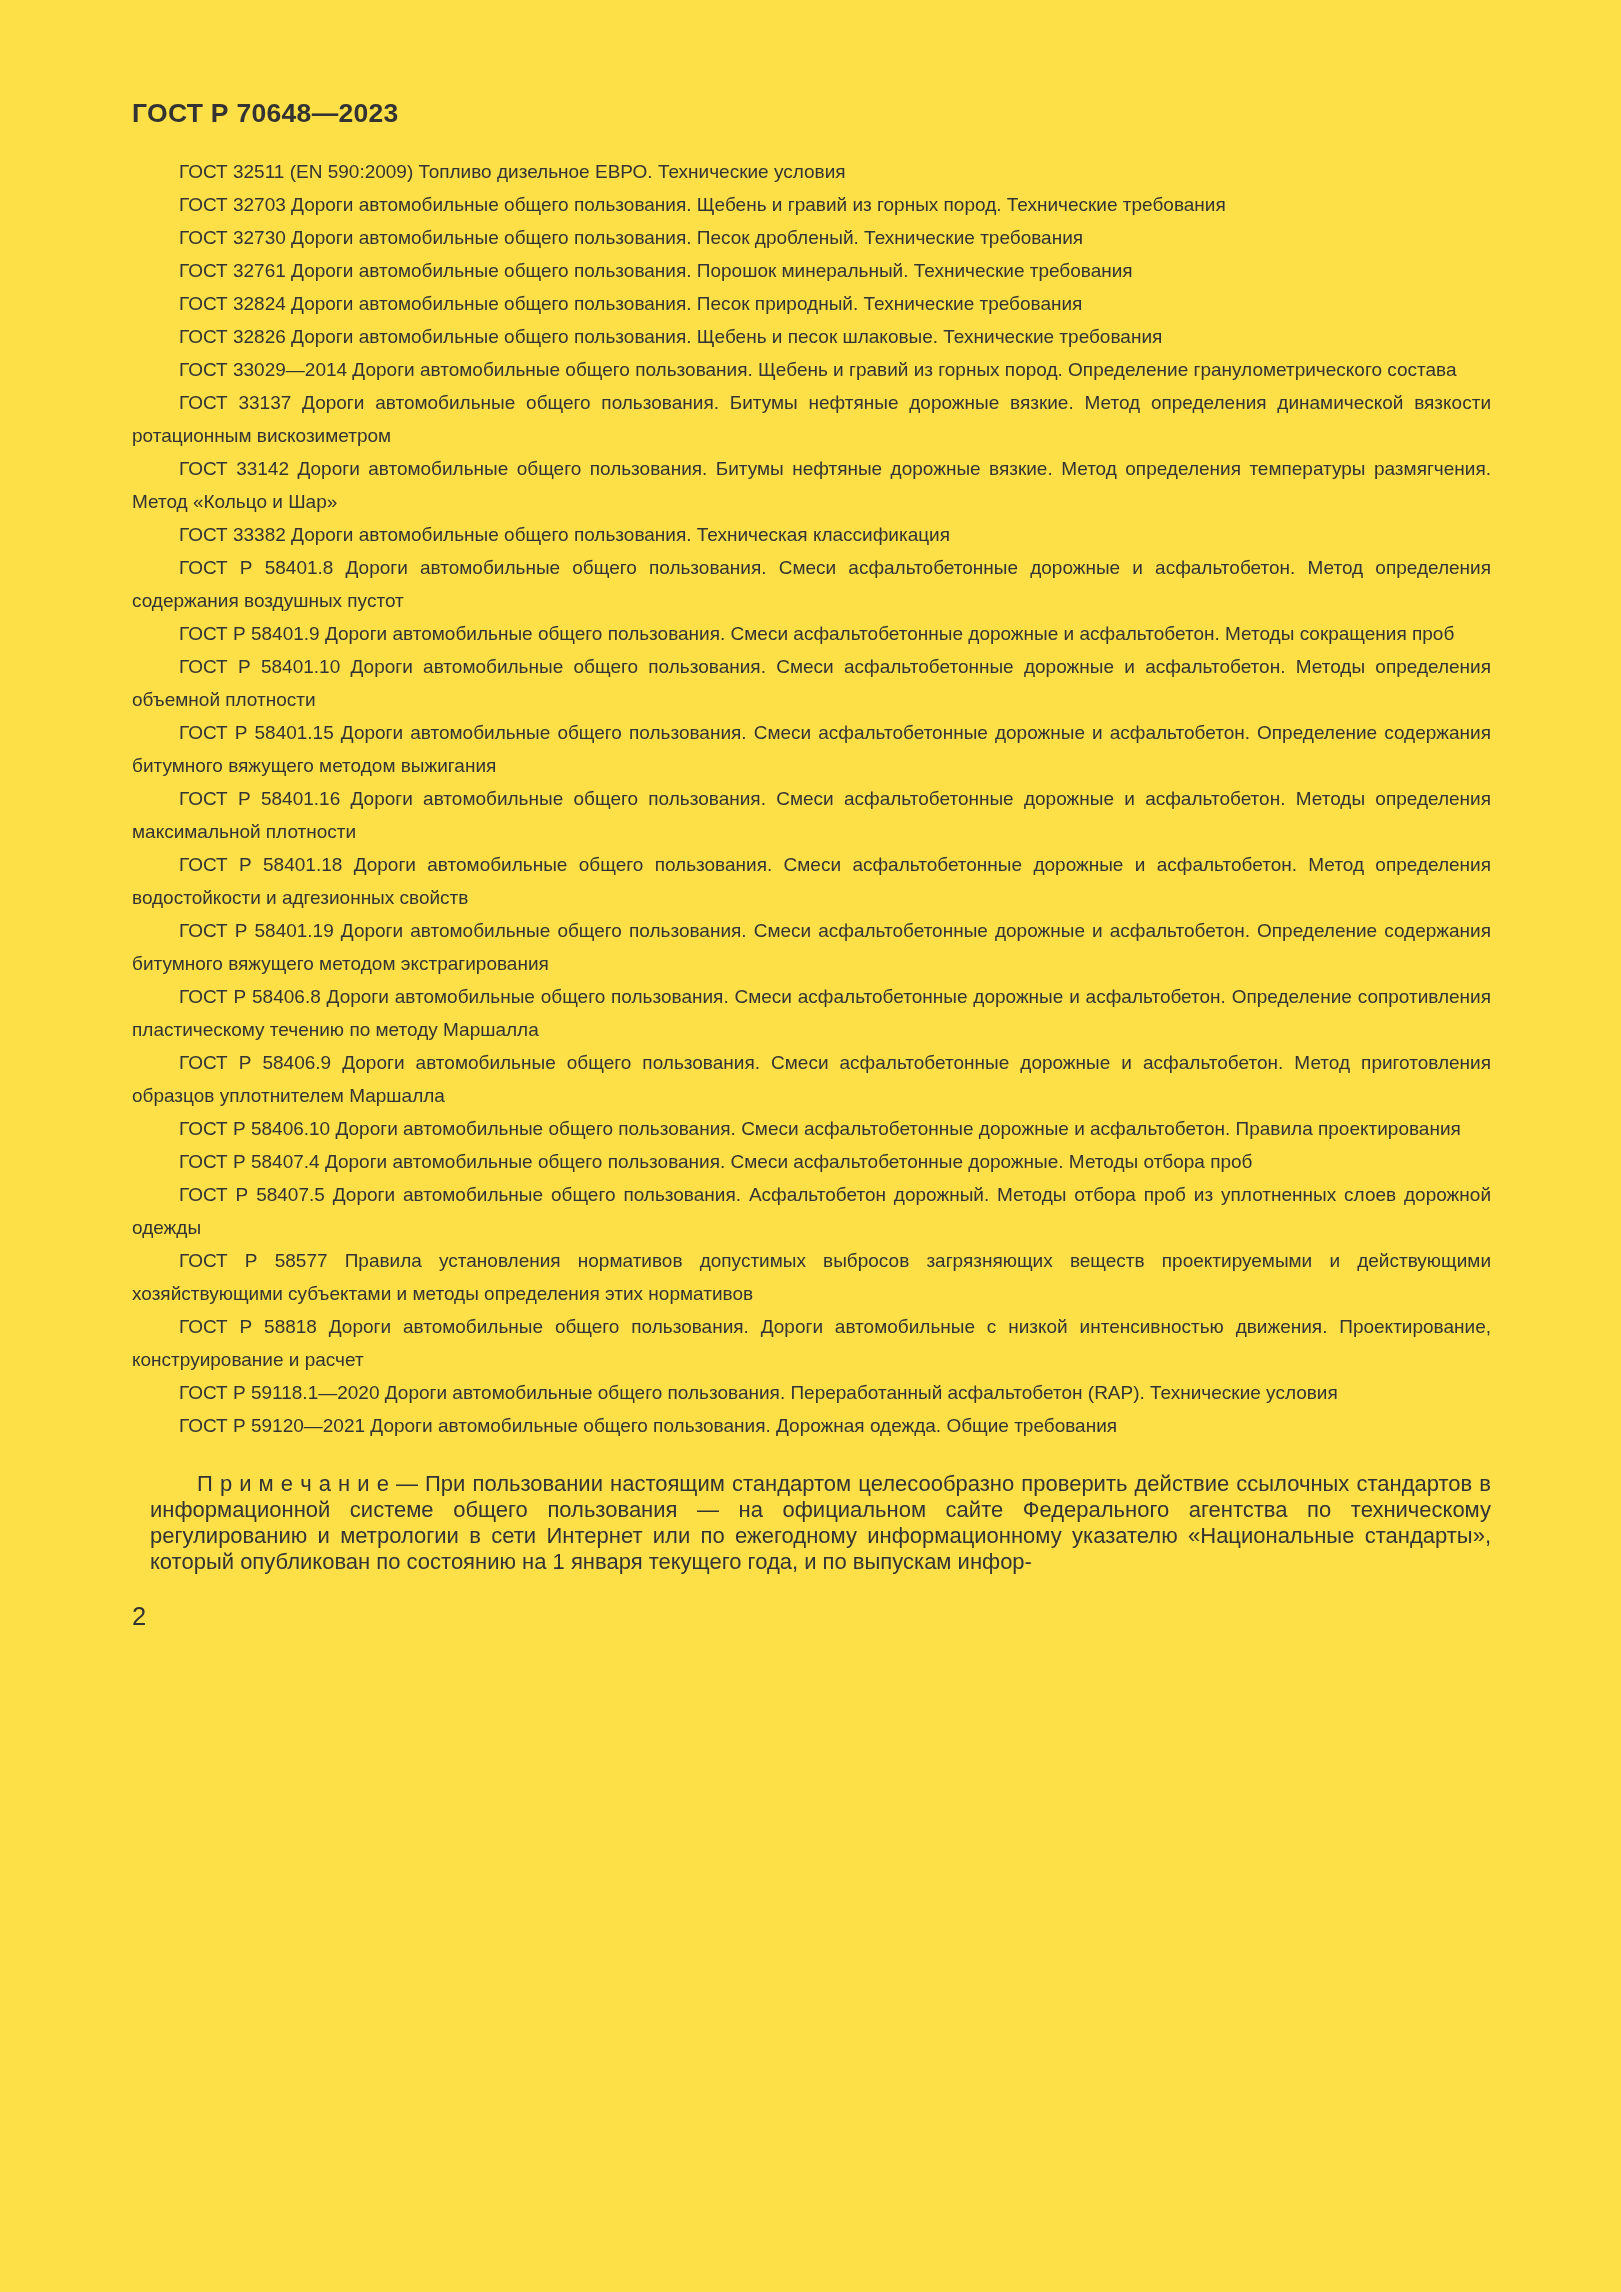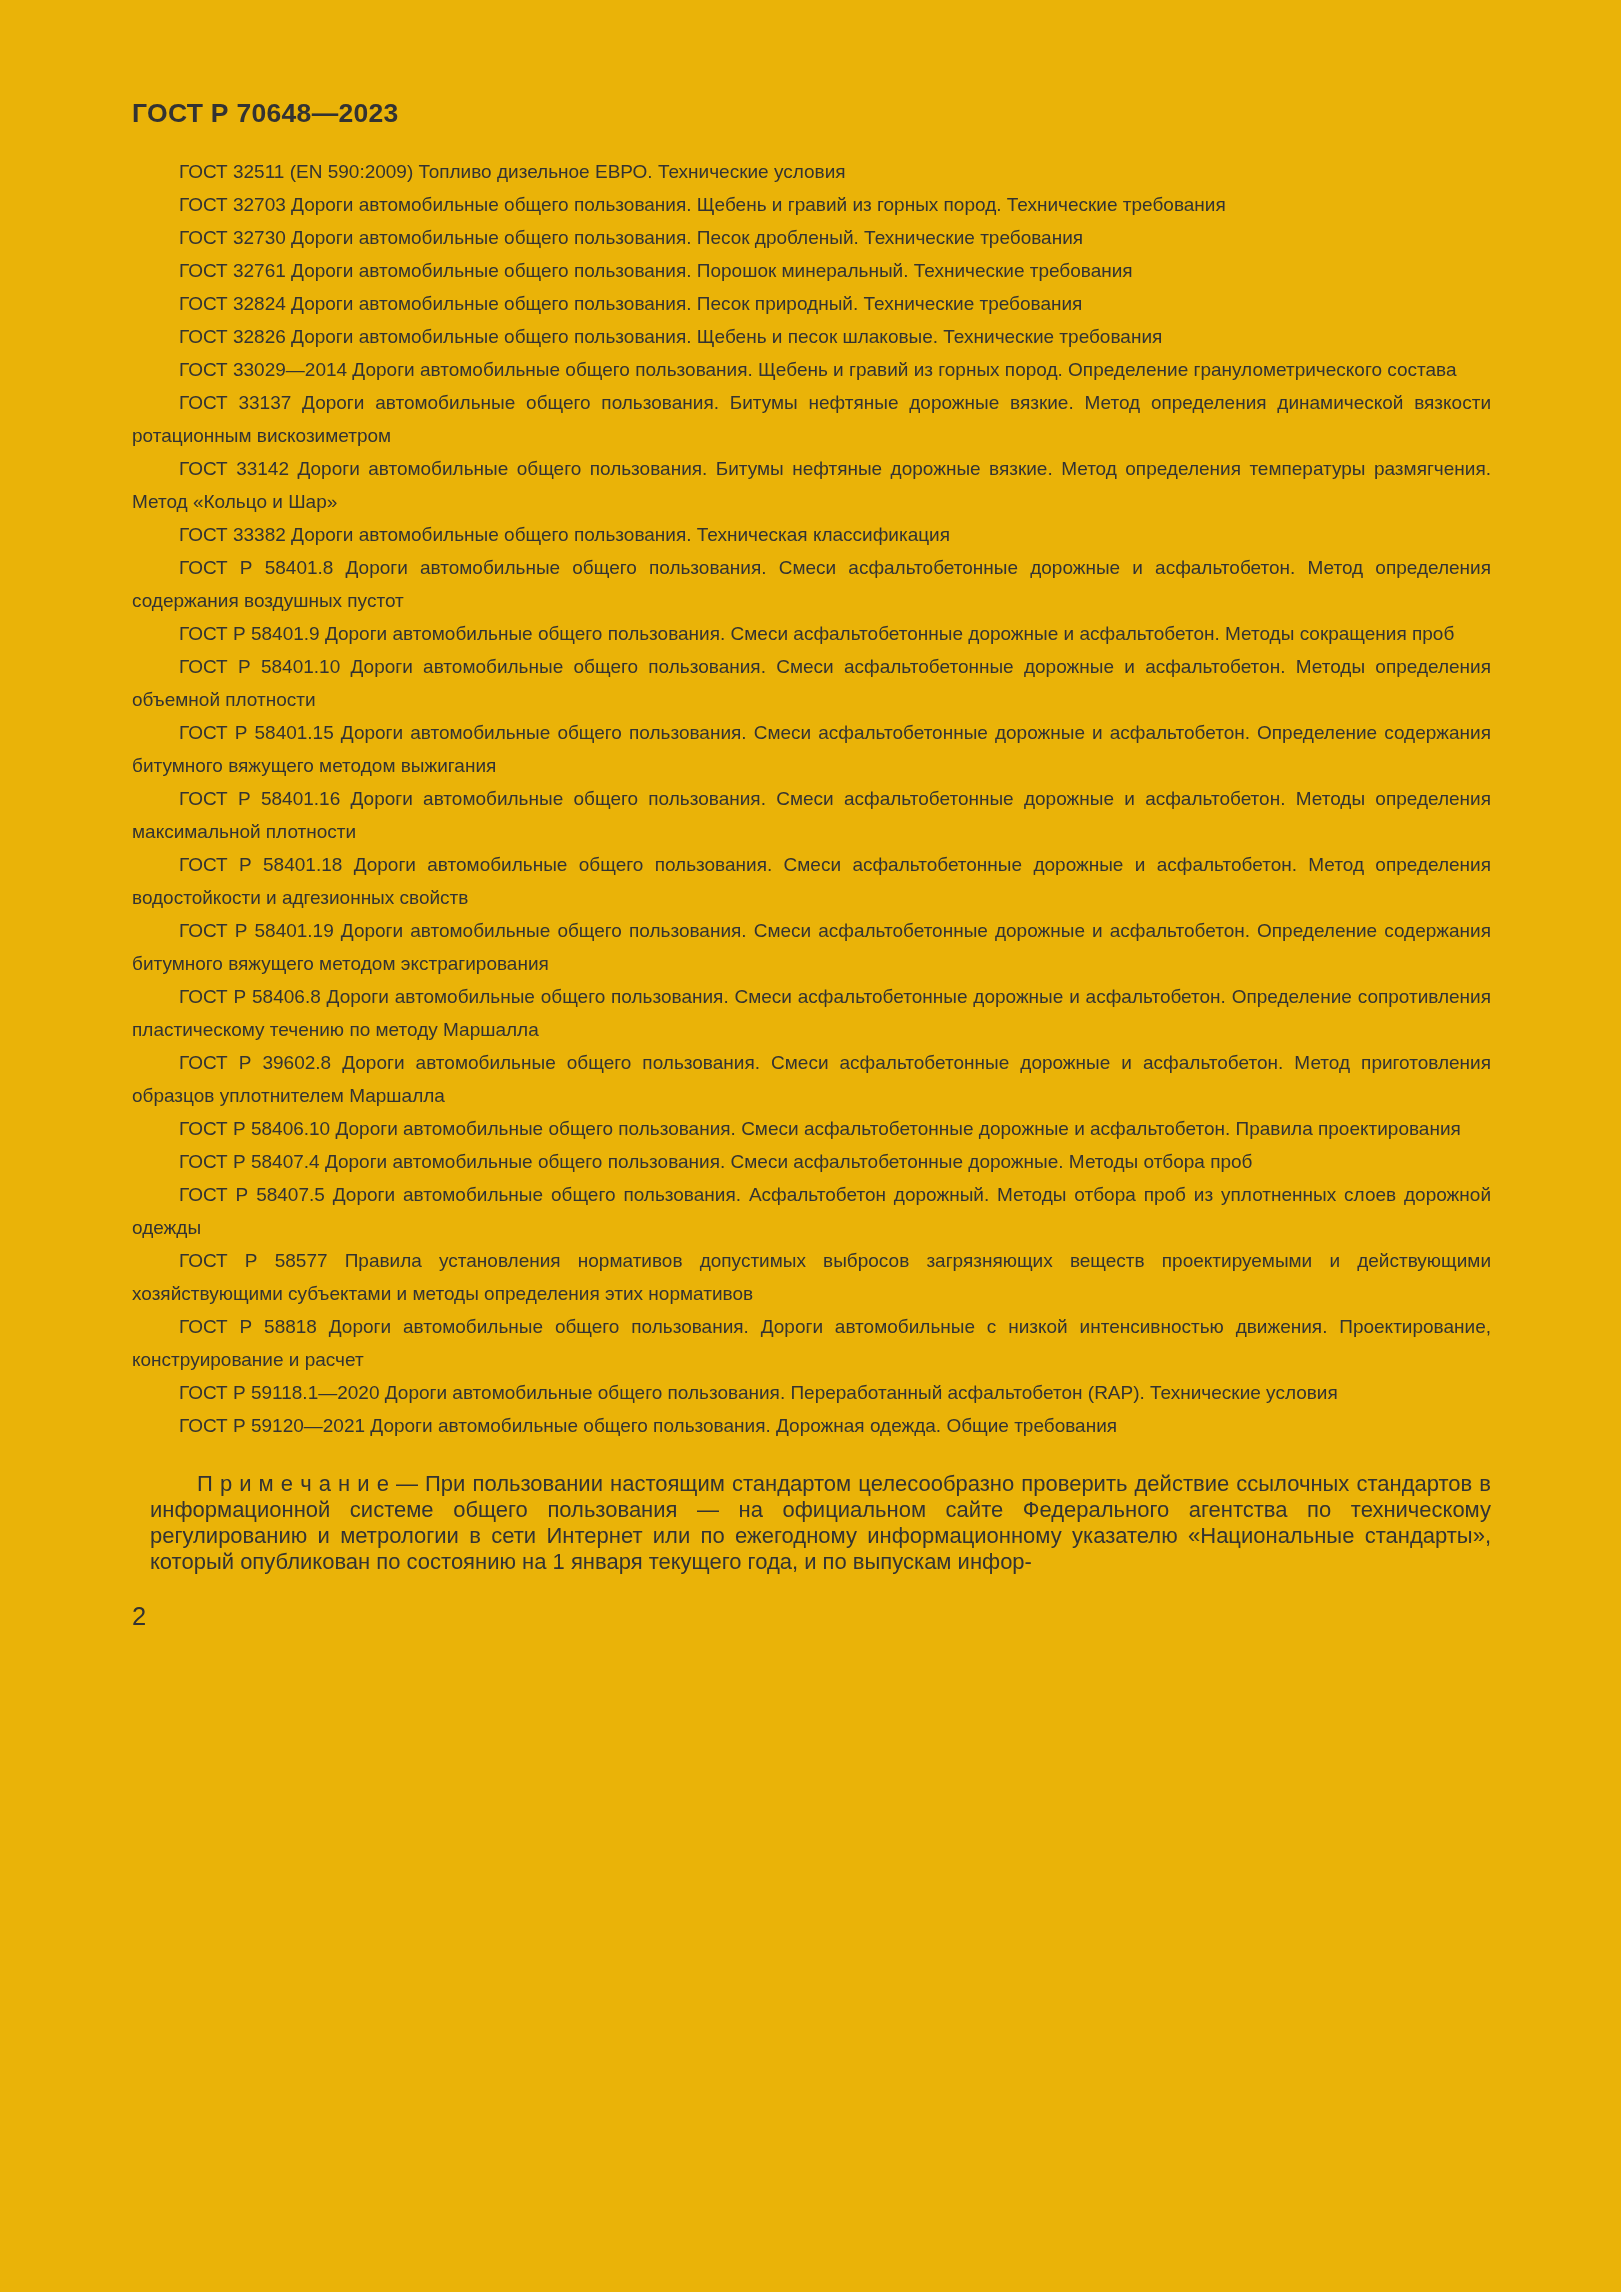--- a/index.html
+++ b/index.html
@@ -2,21 +2,21 @@
 <html lang="ru"><head>
 <meta charset="utf-8">
 <style>
   * { margin: 0; padding: 0; box-sizing: border-box; }
   html, body { background: #ffffff; }
 
   .page {
     position: relative;
     width: 1621px;
     height: 2293px;
-    background: #eab308;
+    background: #fde047;
     font-family: "Liberation Sans", sans-serif;
     color: #333333;
     overflow: hidden;
   }
 
   .content {
     position: absolute;
     left: 132px;
     top: 98px;
     width: 1359px;
@@ -78,21 +78,21 @@
         <p>ГОСТ 33142 Дороги автомобильные общего пользования. Битумы нефтяные дорожные вязкие. Метод определения температуры размягчения. Метод «Кольцо и Шар»</p>
         <p>ГОСТ 33382 Дороги автомобильные общего пользования. Техническая классификация</p>
         <p>ГОСТ Р 58401.8 Дороги автомобильные общего пользования. Смеси асфальтобетонные дорожные и асфальтобетон. Метод определения содержания воздушных пустот</p>
         <p>ГОСТ Р 58401.9 Дороги автомобильные общего пользования. Смеси асфальтобетонные дорожные и асфальтобетон. Методы сокращения проб</p>
         <p>ГОСТ Р 58401.10 Дороги автомобильные общего пользования. Смеси асфальтобетонные дорожные и асфальтобетон. Методы определения объемной плотности</p>
         <p>ГОСТ Р 58401.15 Дороги автомобильные общего пользования. Смеси асфальтобетонные дорожные и асфальтобетон. Определение содержания битумного вяжущего методом выжигания</p>
         <p>ГОСТ Р 58401.16 Дороги автомобильные общего пользования. Смеси асфальтобетонные дорожные и асфальтобетон. Методы определения максимальной плотности</p>
         <p>ГОСТ Р 58401.18 Дороги автомобильные общего пользования. Смеси асфальтобетонные дорожные и асфальтобетон. Метод определения водостойкости и адгезионных свойств</p>
         <p>ГОСТ Р 58401.19 Дороги автомобильные общего пользования. Смеси асфальтобетонные дорожные и асфальтобетон. Определение содержания битумного вяжущего методом экстрагирования</p>
         <p>ГОСТ Р 58406.8 Дороги автомобильные общего пользования. Смеси асфальтобетонные дорожные и асфальтобетон. Определение сопротивления пластическому течению по методу Маршалла</p>
-        <p>ГОСТ Р 39602.8 Дороги автомобильные общего пользования. Смеси асфальтобетонные дорожные и асфальтобетон. Метод приготовления образцов уплотнителем Маршалла</p>
+        <p>ГОСТ Р 58406.9 Дороги автомобильные общего пользования. Смеси асфальтобетонные дорожные и асфальтобетон. Метод приготовления образцов уплотнителем Маршалла</p>
         <p>ГОСТ Р 58406.10 Дороги автомобильные общего пользования. Смеси асфальтобетонные дорожные и асфальтобетон. Правила проектирования</p>
         <p>ГОСТ Р 58407.4 Дороги автомобильные общего пользования. Смеси асфальтобетонные дорожные. Методы отбора проб</p>
         <p>ГОСТ Р 58407.5 Дороги автомобильные общего пользования. Асфальтобетон дорожный. Методы отбора проб из уплотненных слоев дорожной одежды</p>
         <p>ГОСТ Р 58577 Правила установления нормативов допустимых выбросов загрязняющих веществ проектируемыми и действующими хозяйствующими субъектами и методы определения этих нормативов</p>
         <p>ГОСТ Р 58818 Дороги автомобильные общего пользования. Дороги автомобильные с низкой интенсивностью движения. Проектирование, конструирование и расчет</p>
         <p>ГОСТ Р 59118.1—2020 Дороги автомобильные общего пользования. Переработанный асфальтобетон (RAP). Технические условия</p>
         <p>ГОСТ Р 59120—2021 Дороги автомобильные общего пользования. Дорожная одежда. Общие требования</p>
       </div>
 
     <div class="note">

